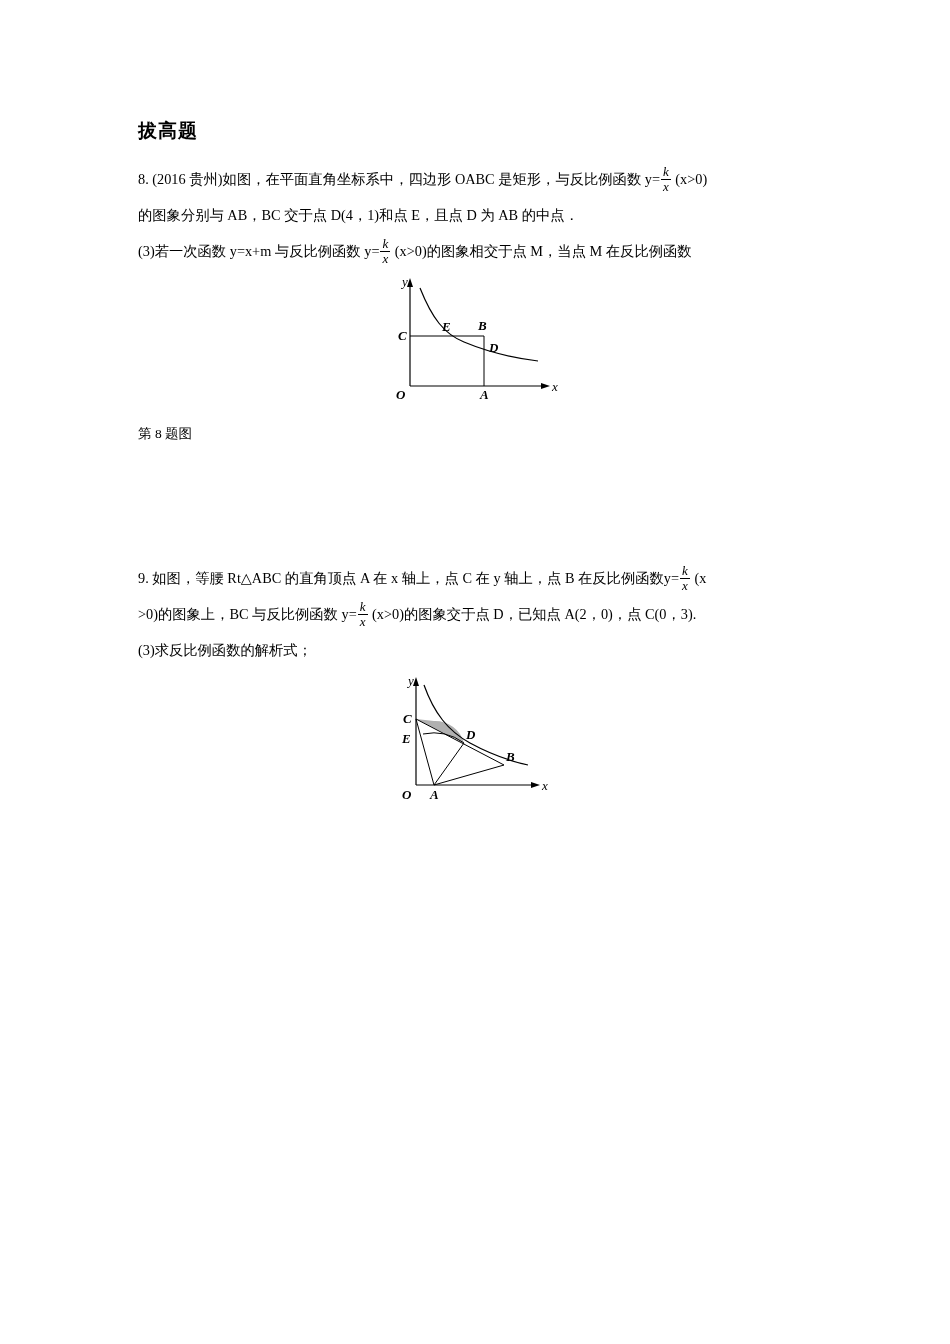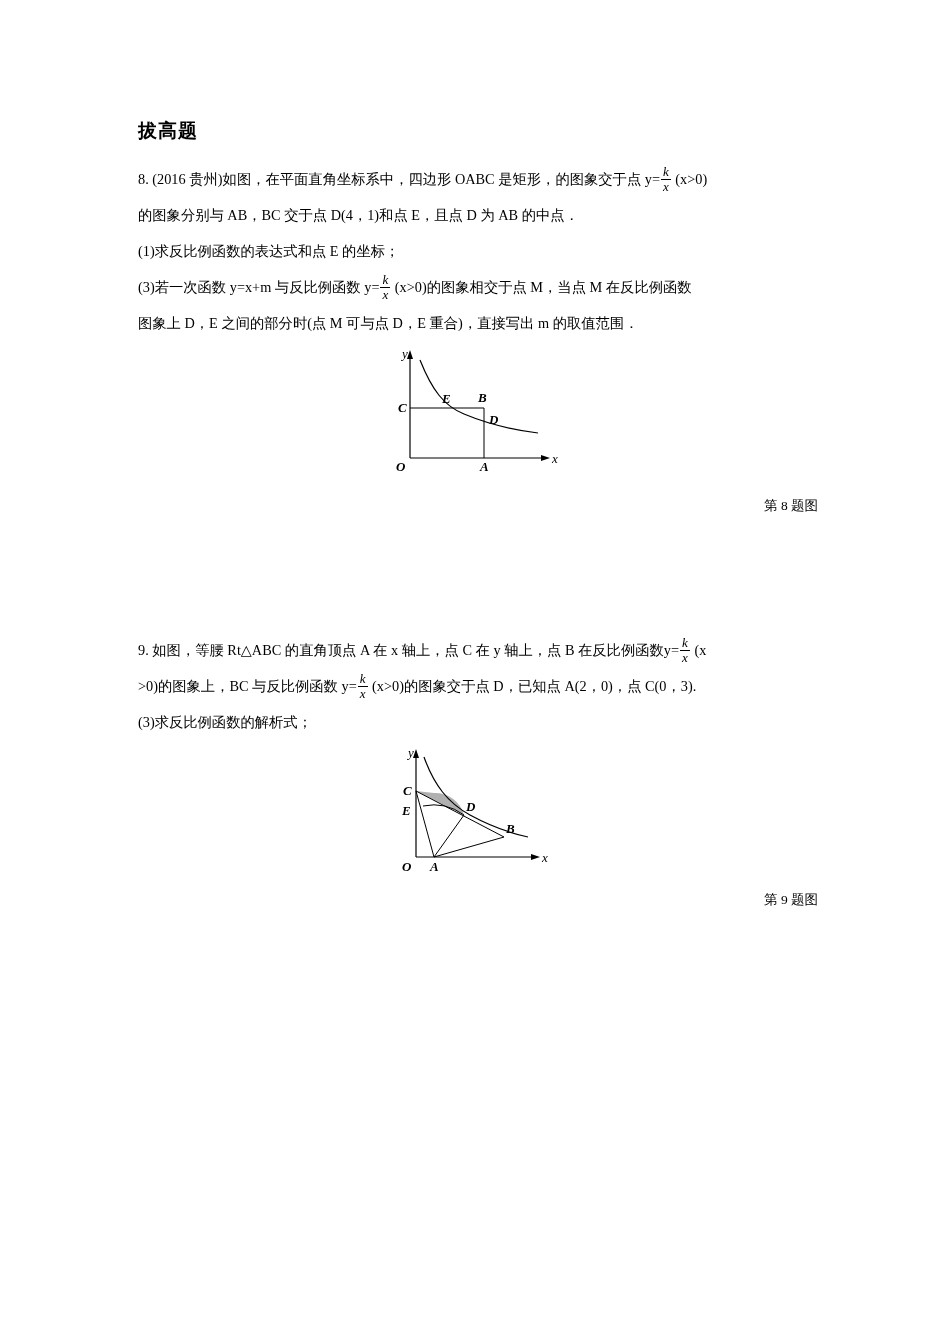--- a/index.html
+++ b/index.html
@@ -60,21 +60,21 @@
     display: block;
     padding: 0 2px;
     font-style: italic;
   }
   .fig-wrap {
     text-align: center;
     margin-top: 6px;
   }
   .fig-cap {
     font-size: 13.5px;
-    text-align: right;
+    text-align: left;
     margin-top: 6px;
   }
   .gap-1 { height: 118px; }
   svg { display: block; margin: 0 auto; }
   .lbl {
     font-family: "Liberation Serif", serif;
     font-style: italic;
     font-weight: bold;
     font-size: 13px;
   }
@@ -88,38 +88,32 @@
 <body>
 
 <div class="page">
   <div class="content">
 
     <div class="section-title">拔高题</div>
 
     <div>
 
       <div class="para">
-        <span>8. (2016 贵州)如图，在平面直角坐标系中，四边形 </span><span class="it">OABC</span><span> 是矩形，的图象交于点 </span><span class="it">y</span><span>=</span><span class="frac"><span class="num">k</span><span class="den">x</span></span><span class="it"> (x&gt;0)</span>
+        <span>8. (2016 贵州)如图，在平面直角坐标系中，四边形 </span><span class="it">OABC</span><span> 是矩形，与反比例函数 </span><span class="it">y</span><span>=</span><span class="frac"><span class="num">k</span><span class="den">x</span></span><span class="it"> (x&gt;0)</span>
       </div>
 
       <div class="para">
         <span>的图象分别与 </span><span class="it">AB</span><span>，</span><span class="it">BC</span><span> 交于点 </span><span class="it">D(4，1)</span><span>和点 </span><span class="it">E</span><span>，且点 </span><span class="it">D</span><span> 为 </span><span class="it">AB</span><span> 的中点．</span>
       </div>
 
-      <div class="para">
-        <span>(1)求反比例函数的表达式和点 </span><span class="it">E</span><span> 的坐标；</span>
-      </div>
 
       <div class="para">
         <span>(3)若一次函数 </span><span class="it">y=x+m</span><span> 与反比例函数 </span><span class="it">y</span><span>=</span><span class="frac"><span class="num">k</span><span class="den">x</span></span><span> (x&gt;0)的图象相交于点 </span><span class="it">M</span><span>，当点 </span><span class="it">M</span><span> 在反比例函数</span>
       </div>
 
-      <div class="para">
-        <span>图象上 </span><span class="it">D</span><span>，</span><span class="it">E</span><span> 之间的部分时(点 </span><span class="it">M</span><span> 可与点 </span><span class="it">D</span><span>，</span><span class="it">E</span><span> 重合)，直接写出 </span><span class="it">m</span><span> 的取值范围．</span>
-      </div>
 
       <div class="fig-wrap">
         <svg width="260" height="145" viewBox="0 0 260 145">
 
           <line x1="62" y1="10" x2="62" y2="112" stroke="#000" stroke-width="1.2"></line>
           <polygon points="62,4 59,13 65,13" fill="#000"></polygon>
 
           <line x1="62" y1="112" x2="196" y2="112" stroke="#000" stroke-width="1.2"></line>
           <polygon points="202,112 193,109 193,115" fill="#000"></polygon>
 
@@ -179,18 +173,17 @@
 
           <text x="45" y="50" class="lbl">C</text>
           <text x="44" y="70" class="lbl">E</text>
           <text x="108" y="66" class="lbl">D</text>
           <text x="148" y="88" class="lbl">B</text>
           <text x="72" y="126" class="lbl">A</text>
           <text x="44" y="126" class="lbl">O</text>
           <text x="184" y="117" class="lbl-ni">x</text>
           <text x="50" y="12" class="lbl-ni">y</text>
         </svg>
-        <div class="fig-cap">第 9 题图</div>
       </div>
     </div>
 
   </div>
 </div>
 
 </body></html>

